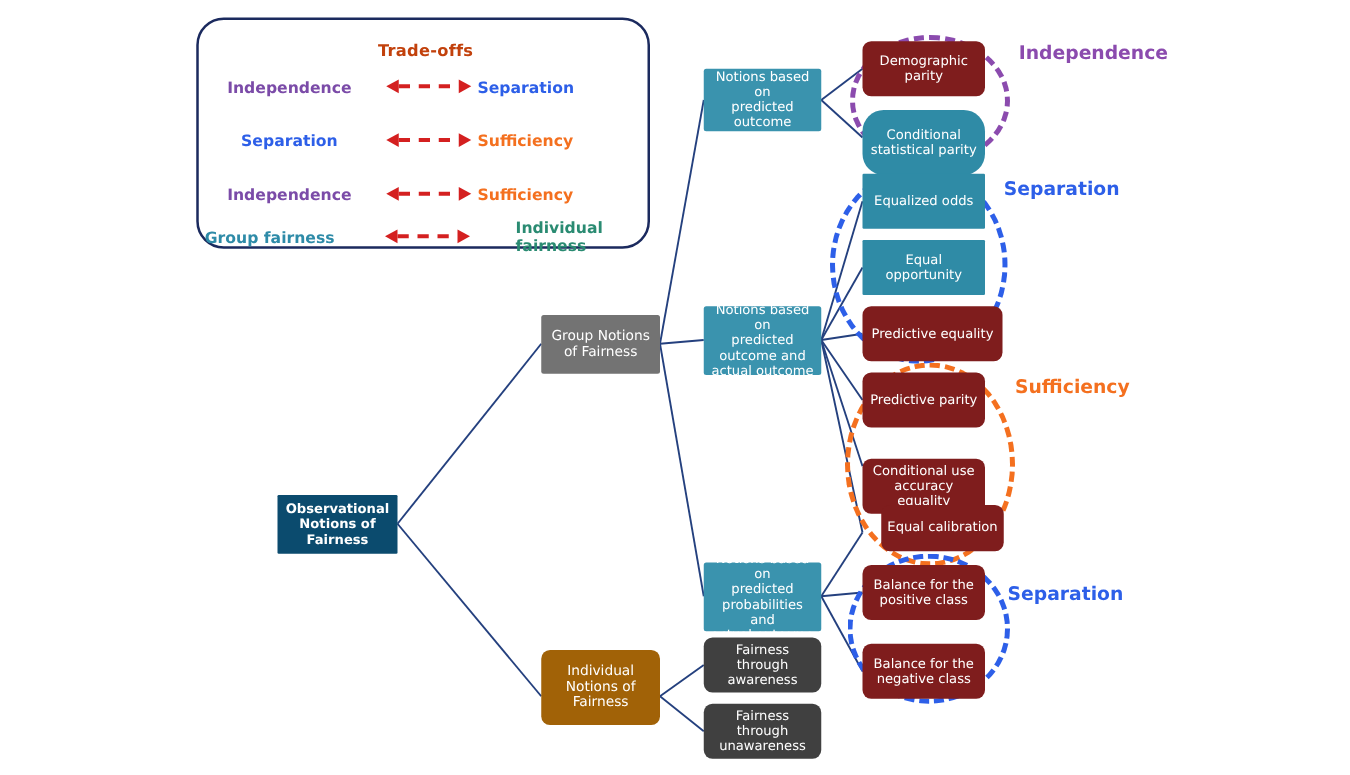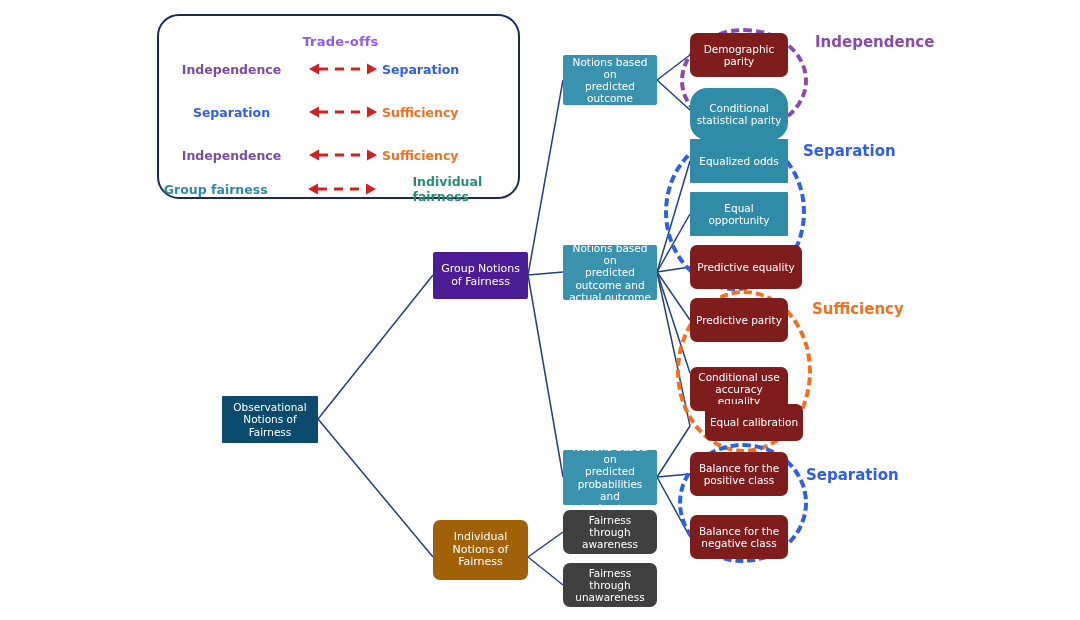--- a/index.html
+++ b/index.html
@@ -6,35 +6,35 @@
   body{width:1080px;height:620px;position:relative;overflow:hidden;
        font-family:"DejaVu Sans","Liberation Sans",sans-serif;}
   #canvas{position:absolute;left:0;top:0;width:1080px;height:620px;}
 
   svg#edges{position:absolute;left:0;top:0;width:1080px;height:620px;pointer-events:none;}
 
   .node{position:absolute;box-sizing:border-box;display:flex;align-items:center;
         justify-content:center;text-align:center;color:#ffffff;line-height:1.16;
         padding:2px 4px;}
   .n-root{background:#0b4b6e;border-radius:1px;font-size:10.5px;}
-  .n-group{background:#4c1d95;border-radius:2px;font-size:11px;}
+  .n-group{background:#737373;border-radius:2px;font-size:11px;}
   .n-indiv{background:#a16207;border-radius:7px;font-size:11px;}
   .n-mid{background:#3a93ae;border-radius:2px;font-size:10.5px;}
   .n-leaf{background:#7f1d1d;border-radius:7px;font-size:10.5px;}
   .n-leafsq{background:#2f8ba6;border-radius:1px;font-size:10.5px;}
   .n-green{background:#404040;border-radius:7px;font-size:10.5px;}
 
   .grp-label{position:absolute;font-weight:bold;font-size:15px;}
 
   
   #tradeoffs{position:absolute;left:157px;top:14px;width:363px;height:185px;
              border:2.2px solid #1b2a5e;border-radius:22px;background:#ffffff;
              box-sizing:border-box;}
   #to-title{position:absolute;left:0;top:18px;width:363px;text-align:center;
-            font-weight:bold;font-size:13px;color:#8b5cf6;letter-spacing:.2px;}
+            font-weight:bold;font-size:13px;color:#c2410c;letter-spacing:.2px;}
   .to-row{position:absolute;left:0;width:363px;height:24px;display:flex;
           align-items:center;}
   .to-left{width:145px;text-align:center;font-weight:bold;font-size:12.5px;}
   .to-arrow{width:78px;display:flex;align-items:center;justify-content:center;}
   .to-right{width:140px;text-align:left;font-weight:bold;font-size:12.5px;}
 
   .dashed-ellipse{position:absolute;border-style:dashed;border-radius:50%;
                   box-sizing:border-box;background:transparent;}
 </style>
 </head>
@@ -69,21 +69,21 @@
       <line x1="528" y1="557" x2="563" y2="532"></line>
       <line x1="528" y1="557" x2="563" y2="585"></line>
     </g>
   </svg>
 
   <div class="dashed-ellipse" style="left:680px;top:28px;width:128px;height:105px;border-width:4px;border-color:#8b4bae;"></div>
   <div class="dashed-ellipse" style="left:664px;top:133px;width:142px;height:158px;border-width:4px;border-color:#2d5fe8;"></div>
   <div class="dashed-ellipse" style="left:676px;top:290px;width:136px;height:163px;border-width:4px;border-color:#f4701f;"></div>
   <div class="dashed-ellipse" style="left:678px;top:443px;width:130px;height:120px;border-width:4px;border-color:#2d5fe8;"></div>
 
-  <div class="node n-root" style="left:222px;top:396px;width:96px;height:47px;white-space:pre-line;">Observational
+  <div class="node n-root" style="left:222px;top:396px;width:96px;height:47px;white-space:pre-line;font-weight:bold;">Observational
 Notions of
 Fairness</div>
 
   <div class="node n-group" style="left:433px;top:252px;width:95px;height:47px;white-space:pre-line;">Group Notions
 of Fairness</div>
 
   <div class="node n-indiv" style="left:433px;top:520px;width:95px;height:60px;white-space:pre-line;">Individual
 Notions of
 Fairness</div>
 

